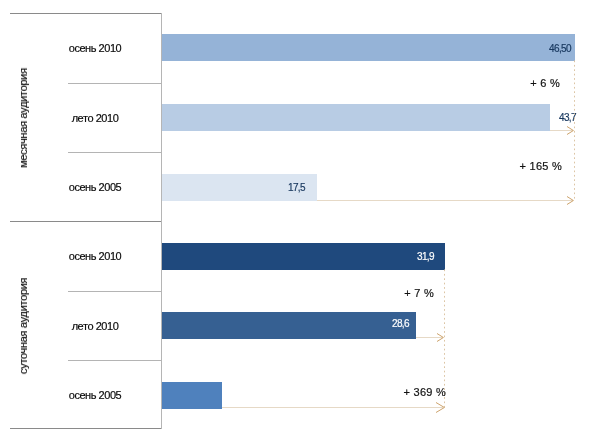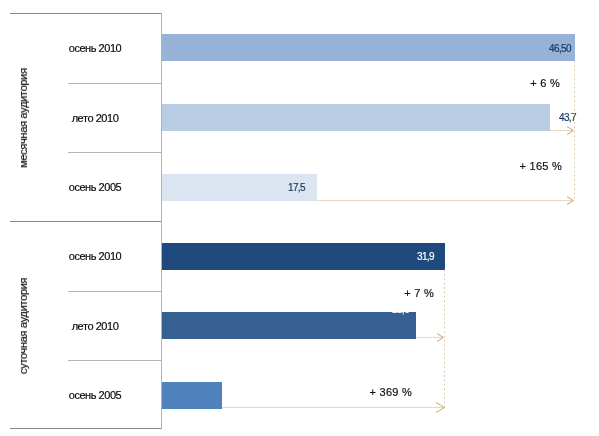--- a/index.html
+++ b/index.html
@@ -48,21 +48,21 @@
   <div class="bar" style="left: 162px; top: 104px; width: 388.274px; background: rgb(184, 204, 228);"></div>
   <div class="bar" style="left: 162px; top: 173.8px; width: 155.487px; background: rgb(219, 229, 241);"></div>
   <div class="bar" style="left: 162px; top: 242.9px; width: 283.431px; background: rgb(31, 73, 125);"></div>
   <div class="bar" style="left: 162px; top: 312px; width: 254.111px; background: rgb(54, 96, 146);"></div>
   <div class="bar" style="left: 162px; top: 382.3px; width: 60.418px; background: rgb(79, 129, 189);"></div>
 
   <div class="bar-label" style="top: 47.5px; left: 571.152px; transform: translate(-100%, -50%); color: rgb(23, 55, 94);">46,50</div>
   <div class="bar-label" style="top: 117.3px; left: 576px; transform: translate(-100%, -50%); color: rgb(23, 55, 94);">43,7</div>
   <div class="bar-label" style="top: 187.3px; left: 305px; transform: translate(-100%, -50%); color: rgb(23, 55, 94); text-align: right;">17,5</div>
   <div class="bar-label" style="top: 256.4px; left: 434.231px; transform: translate(-100%, -50%); color: rgb(255, 255, 255);">31,9</div>
-  <div class="bar-label" style="top: 309px; left: 408.511px; transform: translate(-100%, -50%); color: rgb(255, 255, 255);">28,6</div>
+  <div class="bar-label" style="top: 323px; left: 408.511px; transform: translate(-100%, -50%); color: rgb(255, 255, 255);">28,6</div>
   <div class="bar-label" style="top: 373px; left: 216.018px; transform: translate(-100%, -50%); color: rgb(255, 255, 255);">6,8</div>
 
   <svg class="anno" width="599" height="436">
     <g stroke="#dcc5a4" stroke-width="1" fill="none">
       <line x1="574.5" y1="60.5" x2="574.5" y2="201" stroke-dasharray="1.7,2.7"></line>
       <line x1="444.5" y1="269.5" x2="444.5" y2="410" stroke-dasharray="1.7,2.7"></line>
     </g>
     <g stroke="#e6d9c6" stroke-width="1" fill="none">
       <line x1="550" y1="130.5" x2="573" y2="130.5"></line>
       <line x1="317" y1="200.5" x2="573" y2="200.5"></line>
@@ -73,14 +73,14 @@
       <polyline points="567,126.5 573.4,130.5 567,134.5"></polyline>
       <polyline points="567,196.5 573.4,200.5 567,204.5"></polyline>
       <polyline points="437,333.5 443.4,337.5 437,341.5"></polyline>
       <polyline points="436,402.5 444.4,407.5 436,412.5"></polyline>
     </g>
   </svg>
 
   <div class="delta" style="left:560.4px;top:82.7px">+ 6 %</div>
   <div class="delta" style="left:562.4px;top:166px">+ 165 %</div>
   <div class="delta" style="left:433.9px;top:293px">+ 7 %</div>
-  <div class="delta" style="left:412px;top:392px">+ 369 %</div>
+  <div class="delta" style="left:446px;top:392px">+ 369 %</div>
 </div>
 
 </body></html>

